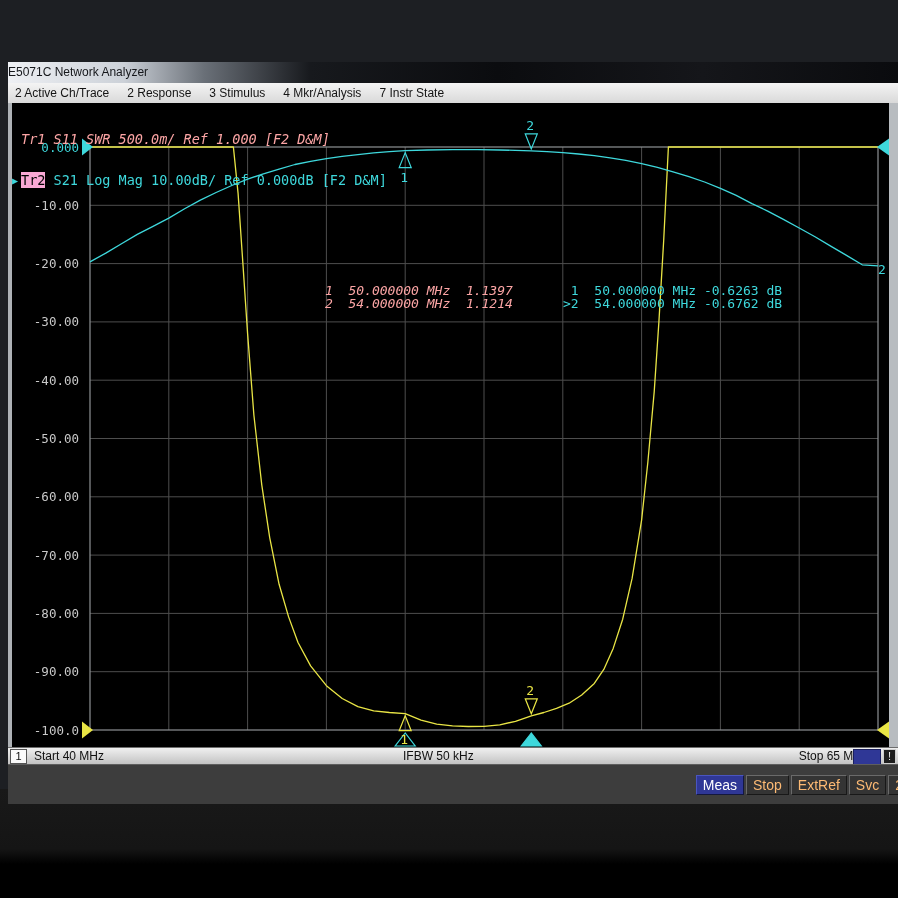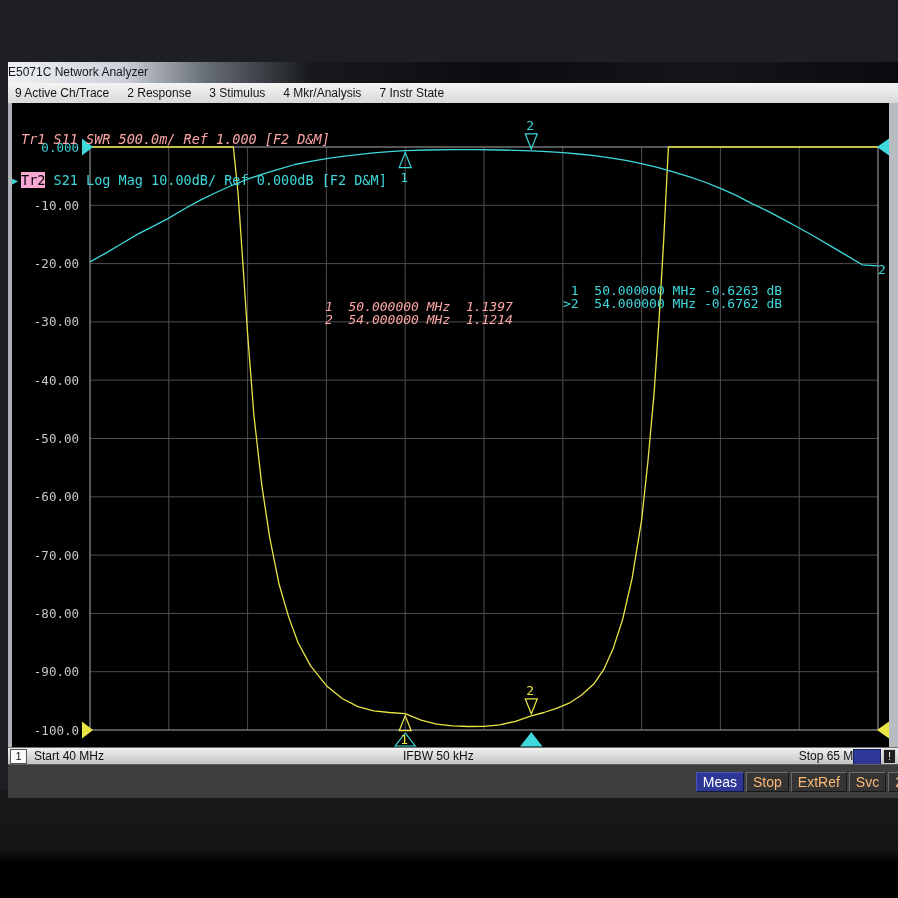--- a/index.html
+++ b/index.html
@@ -24,38 +24,38 @@
     border-left:4px solid #aeb2b6;border-right:9px solid #b8bcc0;box-sizing:border-box;}
   #plot-svg{position:absolute;left:0;top:0;}
   .mono{font-family:"DejaVu Sans Mono",monospace;}
   #trc-hdr{position:absolute;left:0;top:3px;font-size:13.5px;line-height:13.5px;white-space:pre;}
   .trc-line{height:13.5px;}
   .arrow{display:inline-block;width:9px;font-size:10px;vertical-align:top;}
   .y{color:#fca5a5;font-style:italic;}
   .c{color:#3ed8dc;}
   .inv{background:#f9a8d4;color:#000;}
   .readout{position:absolute;font-size:13px;line-height:13px;white-space:pre;margin:0;}
-  #ro-tr1{left:313px;top:181px;margin-top:16px;}
+  #ro-tr1{left:313px;top:181px;}
   #ro-tr2{left:551px;top:181px;}
   
   #statusbar{position:absolute;left:0;top:685px;width:890px;height:17px;
     background:linear-gradient(#f0f0f0,#c3c3c3);border-top:1px solid #6e6e6e;box-sizing:border-box;
     font-size:12px;color:#101010;}
   #statusbar>*{position:absolute;line-height:16px;}
   #ch-box{left:2px;top:1px;width:15px;height:13px;background:#fafafa;border:1px solid #555;
     font-size:11px;line-height:13px;text-align:center;}
   #st-start{left:26px;}
   #st-ifbw{left:395px;}
   #st-stop{right:30px;}
   #st-cor{right:17px;top:1px;background:#2f3796;color:#fff;font-size:11px;line-height:13px;
     padding:12px 4px;border:1px solid #1a1f5e;}
   #st-alert{right:2px;top:1px;width:11px;background:#1e1e1e;color:#f0f0f0;font-size:11px;
     line-height:13px;text-align:center;border:1px solid #cfcfcf;}
   
-  #softrow{position:absolute;left:0;top:702px;width:890px;height:34px;background:#3d3d3d;
+  #softrow{position:absolute;left:0;top:702px;width:890px;height:40px;background:#3d3d3d;
     border-top:1px solid #5e5e5e;box-sizing:border-box;display:flex;justify-content:flex-end;
     align-items:center;}
   .skey{height:18px;line-height:18px;font-size:14px;text-align:center;margin:0 1px;
     padding:0 6px;background:#343434;color:#fdba74;
     border:1px solid #181818;border-top-color:#6a6a6a;border-left-color:#6a6a6a;}
   .skey.active{background:#2f3796;color:#fff;border-color:#4a55c0;border-bottom-color:#14183f;
     border-right-color:#14183f;}
   .skey.clipped{margin-right:-12px;}
 </style>
 </head>
@@ -64,21 +64,21 @@
 <div id="stage">
   <div id="bg-bottom"></div>
 
   <div id="app">
 
     <div id="titlebar">
       <div class="ttl">E5071C Network Analyzer</div>
     </div>
 
     <div id="menubar">
-      <span class="mi">9 Active Ch/Trace</span>
+      <span class="mi">2 Active Ch/Trace</span>
       <span class="mi">2 Response</span>
       <span class="mi">3 Stimulus</span>
       <span class="mi">4 Mkr/Analysis</span>
       <span class="mi">7 Instr State</span>
     </div>
 
     <div id="screen">
       <svg id="plot-svg" width="877" height="644" viewBox="12 103 877 644">
           <line x1="168.8" y1="147" x2="168.8" y2="730" stroke="#4e4e4e" stroke-width="1"></line>
           <line x1="90" y1="205.3" x2="878" y2="205.3" stroke="#4e4e4e" stroke-width="1"></line>

